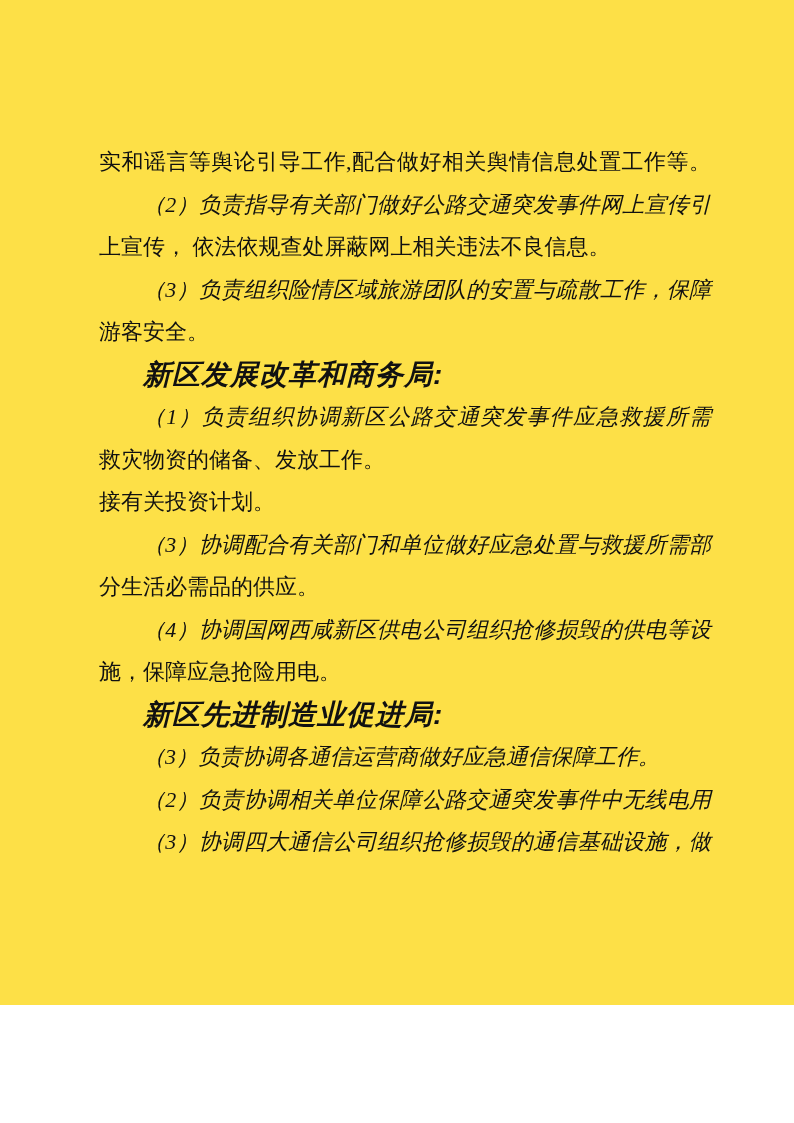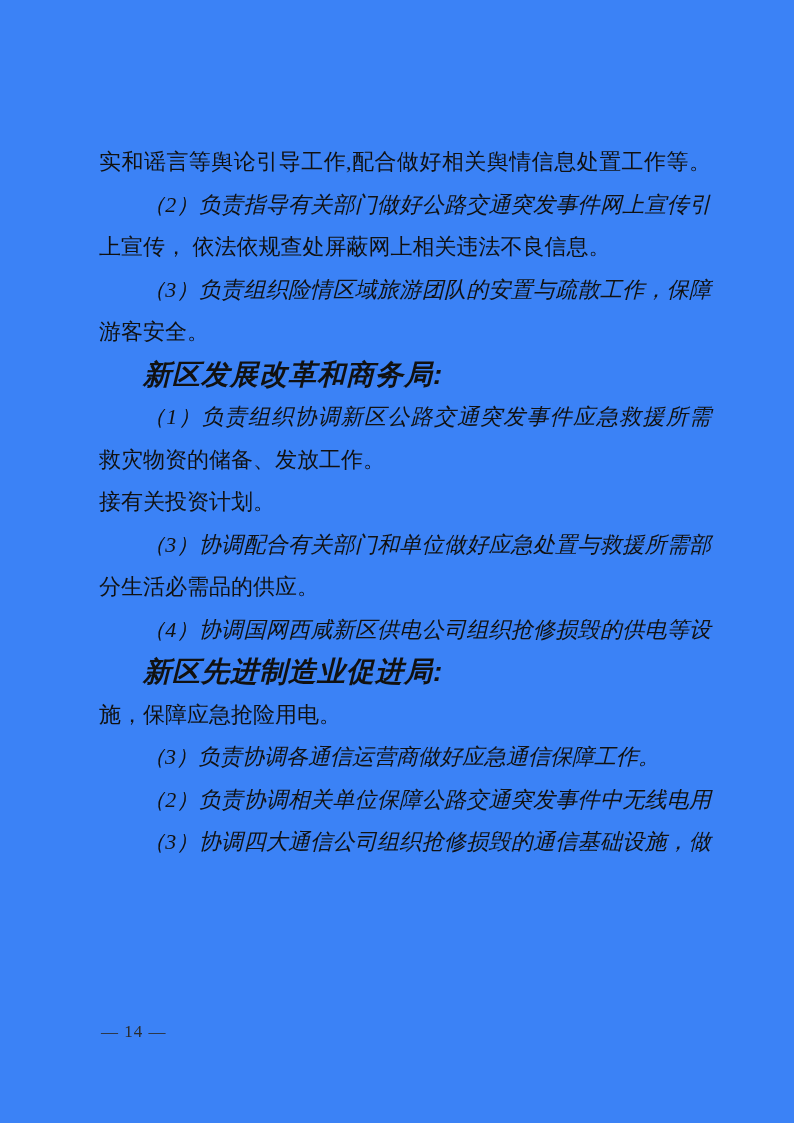--- a/index.html
+++ b/index.html
@@ -5,22 +5,22 @@
   * { margin: 0; padding: 0; box-sizing: border-box; }
   html, body {
     width: 794px;
     height: 1123px;
     background: #ffffff;
     font-family: "Liberation Serif", "DejaVu Serif", serif;
   }
   .page {
     position: relative;
     width: 794px;
-    height: 1123px;
-    background: #3b82f6;
+    height: 1005px;
+    background: #fde047;
     overflow: hidden;
   }
   .content {
     position: absolute;
     left: 99px;
     top: 141px;
     width: 612px;
     color: #111111;
     font-size: 22px;
   }
@@ -63,22 +63,22 @@
       <div class="line">上宣传， 依法依规查处屏蔽网上相关违法不良信息。</div>
       <div class="line indent justify">（3）负责组织险情区域旅游团队的安置与疏散工作，保障</div>
       <div class="line">游客安全。</div>
       <div class="line heading indent">新区发展改革和商务局:</div>
       <div class="line indent justify">（1）负责组织协调新区公路交通突发事件应急救援所需</div>
       <div class="line">救灾物资的储备、发放工作。</div>
       <div class="line">接有关投资计划。</div>
       <div class="line indent justify">（3）协调配合有关部门和单位做好应急处置与救援所需部</div>
       <div class="line">分生活必需品的供应。</div>
       <div class="line indent justify">（4）协调国网西咸新区供电公司组织抢修损毁的供电等设</div>
+      <div class="line">施，保障应急抢险用电。</div>
       <div class="line heading indent">新区先进制造业促进局:</div>
-      <div class="line">施，保障应急抢险用电。</div>
       <div class="line indent">（3）负责协调各通信运营商做好应急通信保障工作。</div>
       <div class="line indent justify">（2）负责协调相关单位保障公路交通突发事件中无线电用</div>
       <div class="line indent justify">（3）协调四大通信公司组织抢修损毁的通信基础设施，做</div>
     </div>
   <div class="footer">
     <span>— 14 —</span>
   </div>
 </div>
 
 </body></html>

